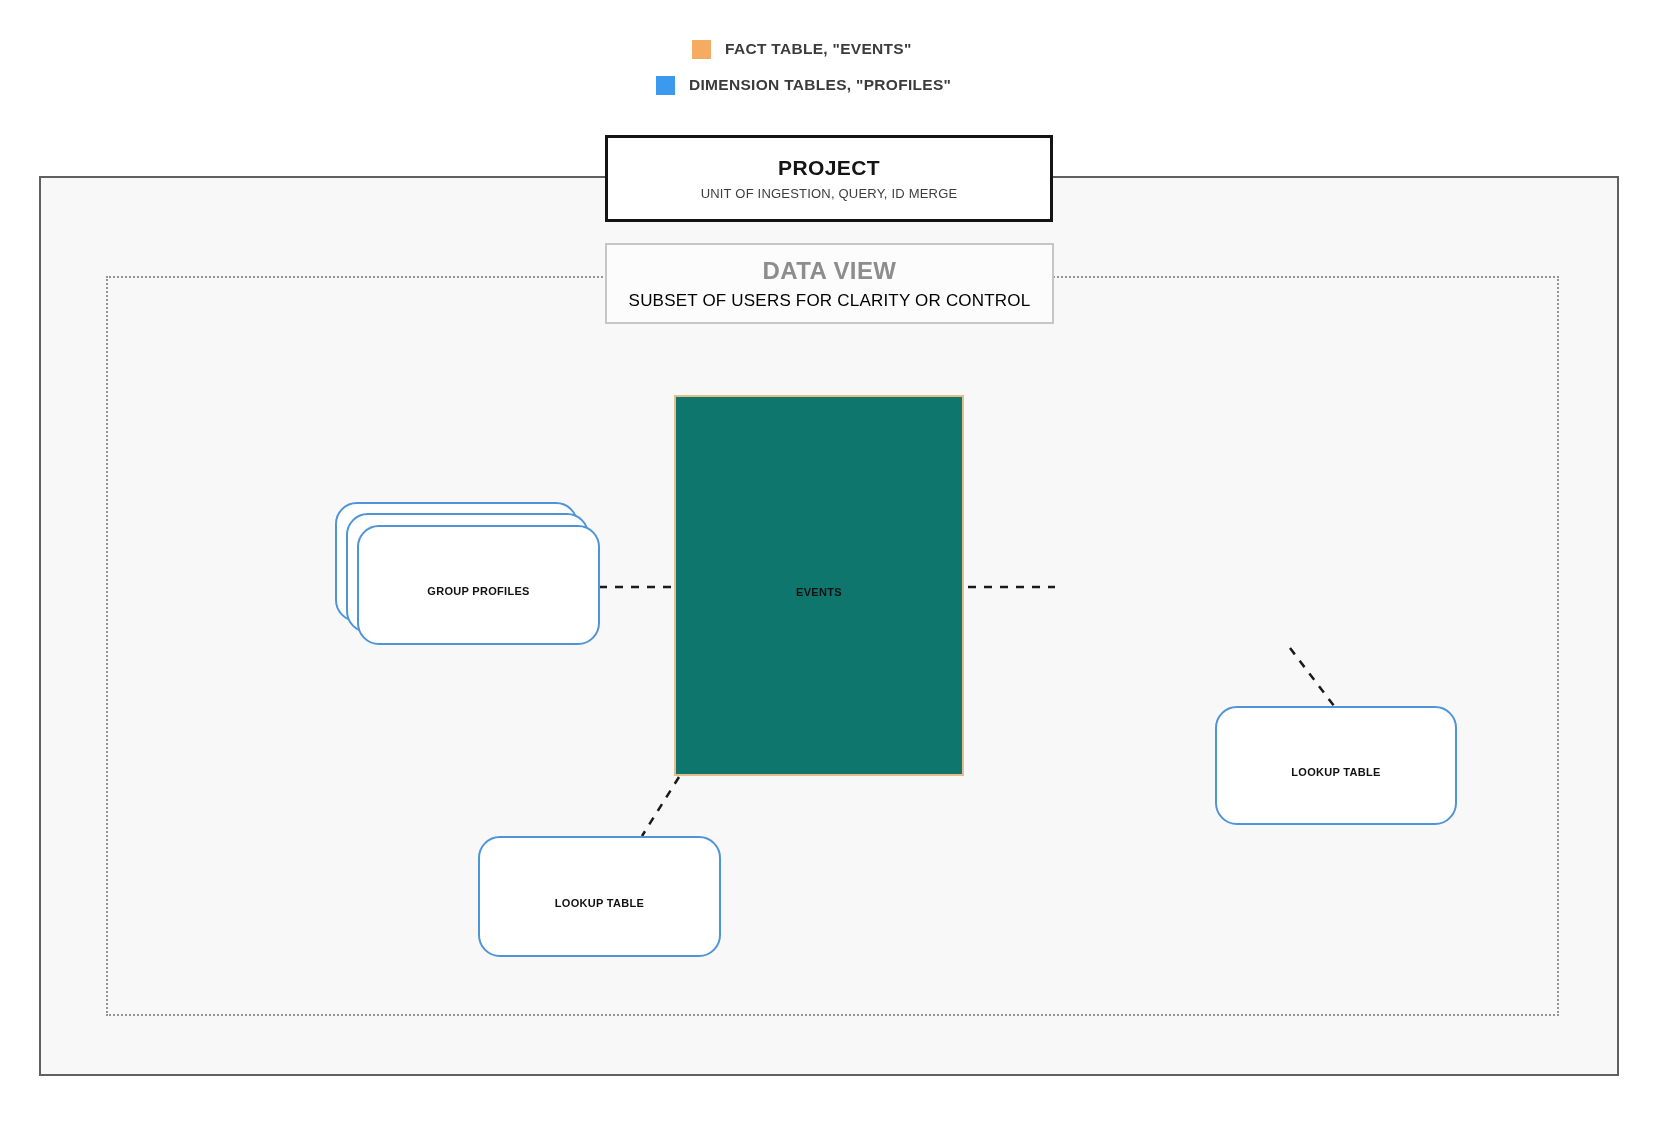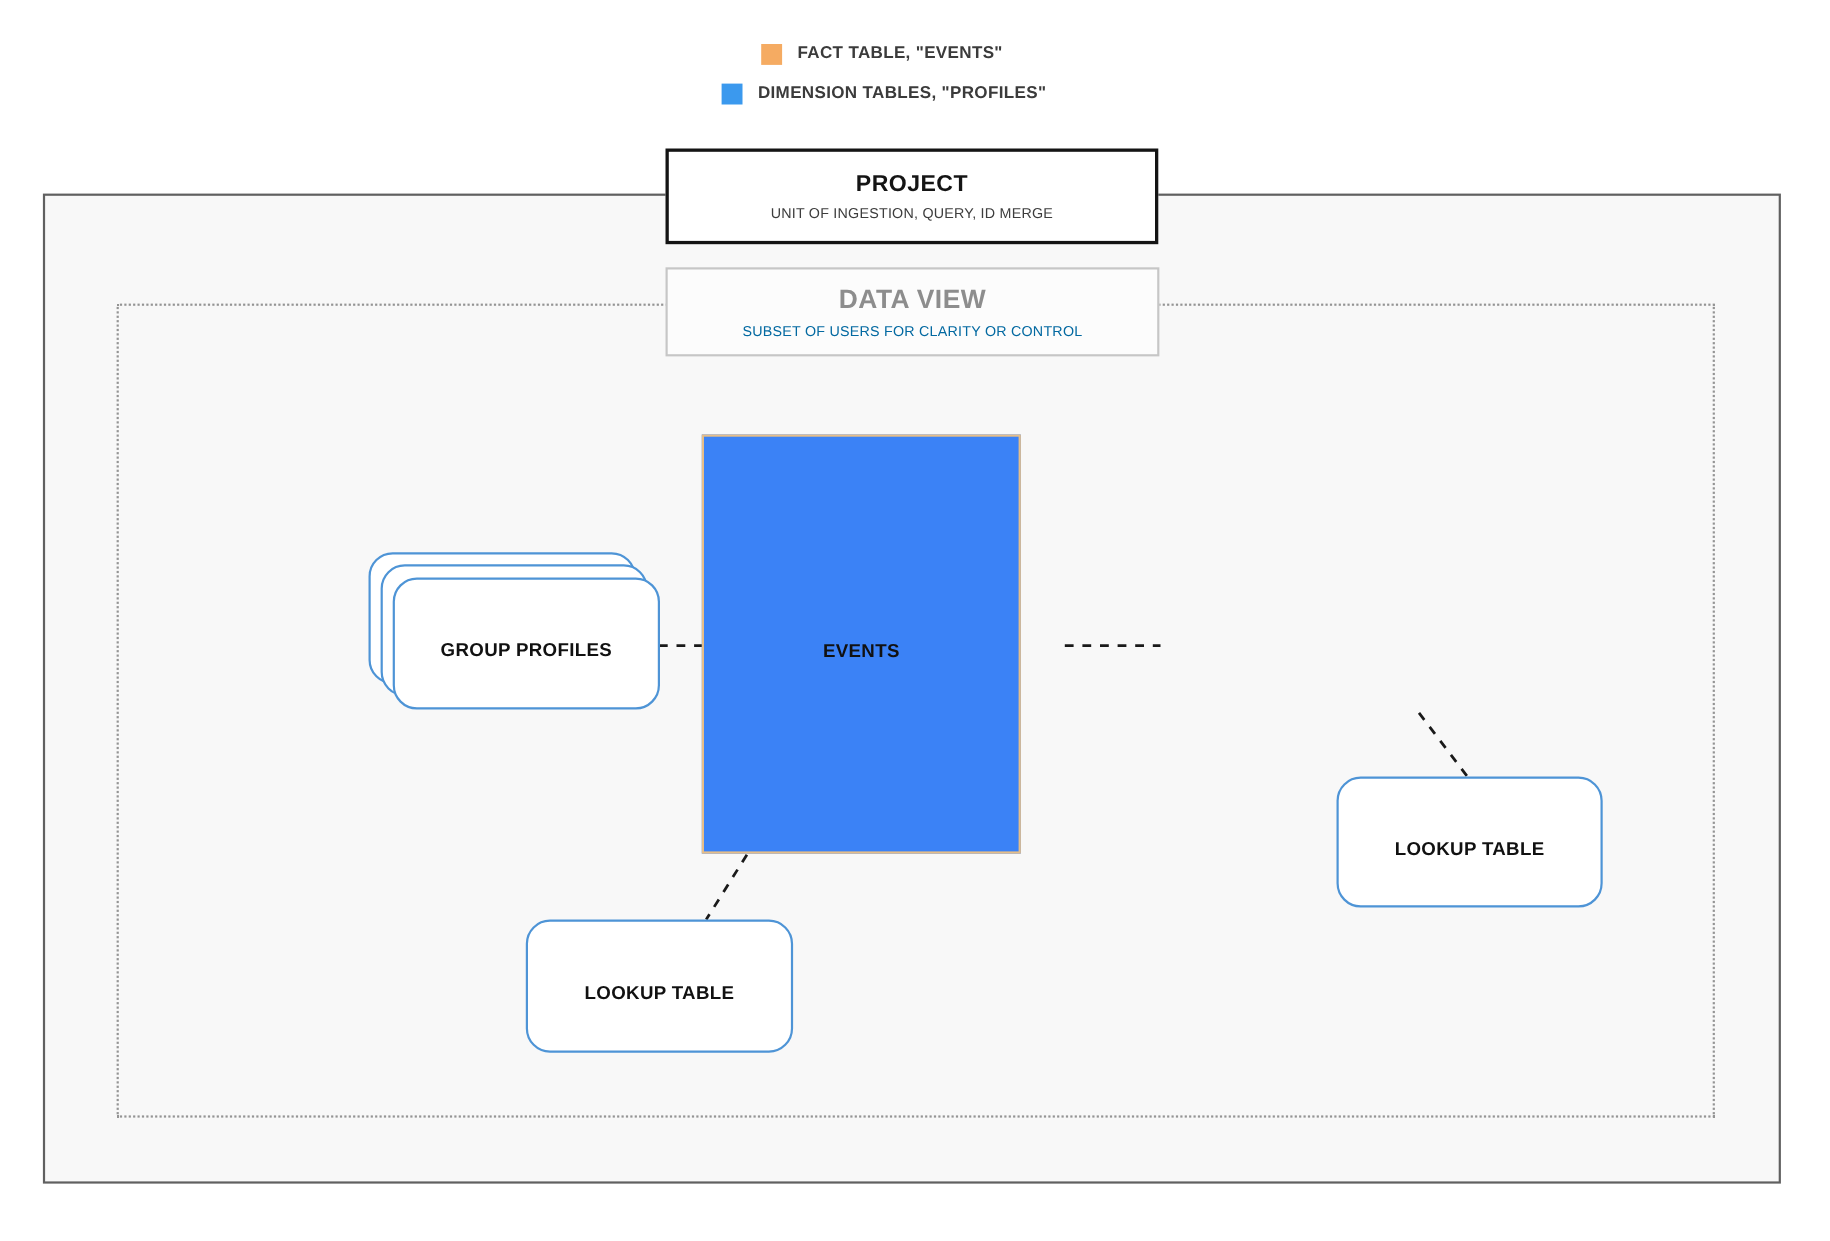--- a/index.html
+++ b/index.html
@@ -93,52 +93,52 @@
     border: 2px solid #c6c6c6;
   }
   .data-view-title-box .box-title {
     font-size: 24px;
     font-weight: bold;
     color: #8d8d8d;
     letter-spacing: 0.4px;
     margin-bottom: 6px;
   }
   .data-view-title-box .box-subtitle {
-    font-size: 13px;
-    color: #0369a1;
+    font-size: 17px;
+    color: #000000;
     letter-spacing: 0.2px;
   }
 
   
   .connectors {
     position: absolute;
     left: 0; top: 0;
     width: 1664px; height: 1128px;
     z-index: 3;
   }
   .connectors line {
     stroke: #1a1a1a;
     stroke-width: 2.5;
     stroke-dasharray: 8 8;
   }
 
   
   .node-label {
-    font-size: 17px;
+    font-size: 11px;
     font-weight: bold;
     color: #111111;
     letter-spacing: 0.3px;
     white-space: nowrap;
     margin-top: 12px;
   }
   .events-node {
     position: absolute;
-    left: 638px; top: 395px;
+    left: 674px; top: 395px;
     width: 290px; height: 381px;
-    background: #3b82f6;
+    background: #0f766e;
     border: 2px solid #E6BE89;
     display: flex;
     align-items: center;
     justify-content: center;
     z-index: 4;
   }
   .dim-node {
     background: #ffffff;
     border: 2px solid #4E94D6;
     border-radius: 22px;

